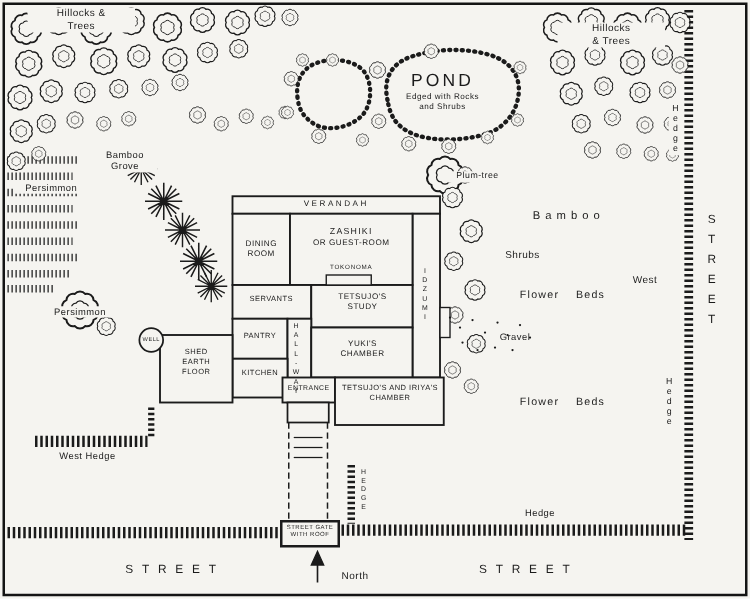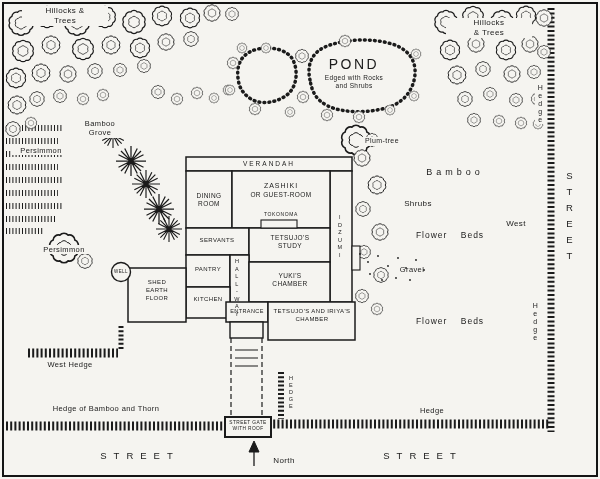--- a/index.html
+++ b/index.html
@@ -297,21 +297,20 @@
 
 <div class="lbl" style="left:268px;top:308px;width:88px;font-size:6px;">
   <span class="blk">TETSUJO'S AND IRIYA'S</span>
   <span class="blk">CHAMBER</span>
 </div>
 
 <div class="lbl vtext" style="left:336px;top:214px;font-size:5.5px;letter-spacing:1.5px;">IDZUMI</div>
 
 <div class="lbl" style="left:32px;top:360px;width:76px;font-size:7.5px;">West Hedge</div>
 
-<div class="lbl" style="left:26px;top:404px;width:160px;font-size:7.5px;">Hedge of Bamboo and Thorn</div>
 
 <div class="lbl" style="left:410px;top:406px;width:44px;font-size:7.5px;">Hedge</div>
 
 <div class="lbl vtext bg" style="left:535px;top:84px;font-size:7px;letter-spacing:1px;">Hedge</div>
 
 <div class="lbl vtext bg" style="left:530px;top:302px;font-size:7px;letter-spacing:1px;">Hedge</div>
 
 <div class="lbl vtext bg" style="left:287px;top:375px;font-size:5.5px;letter-spacing:1px;">HEDGE</div>
 
 <div class="lbl" style="left:85px;top:450px;width:110px;font-size:9.5px;letter-spacing:7px;">STREET</div>

